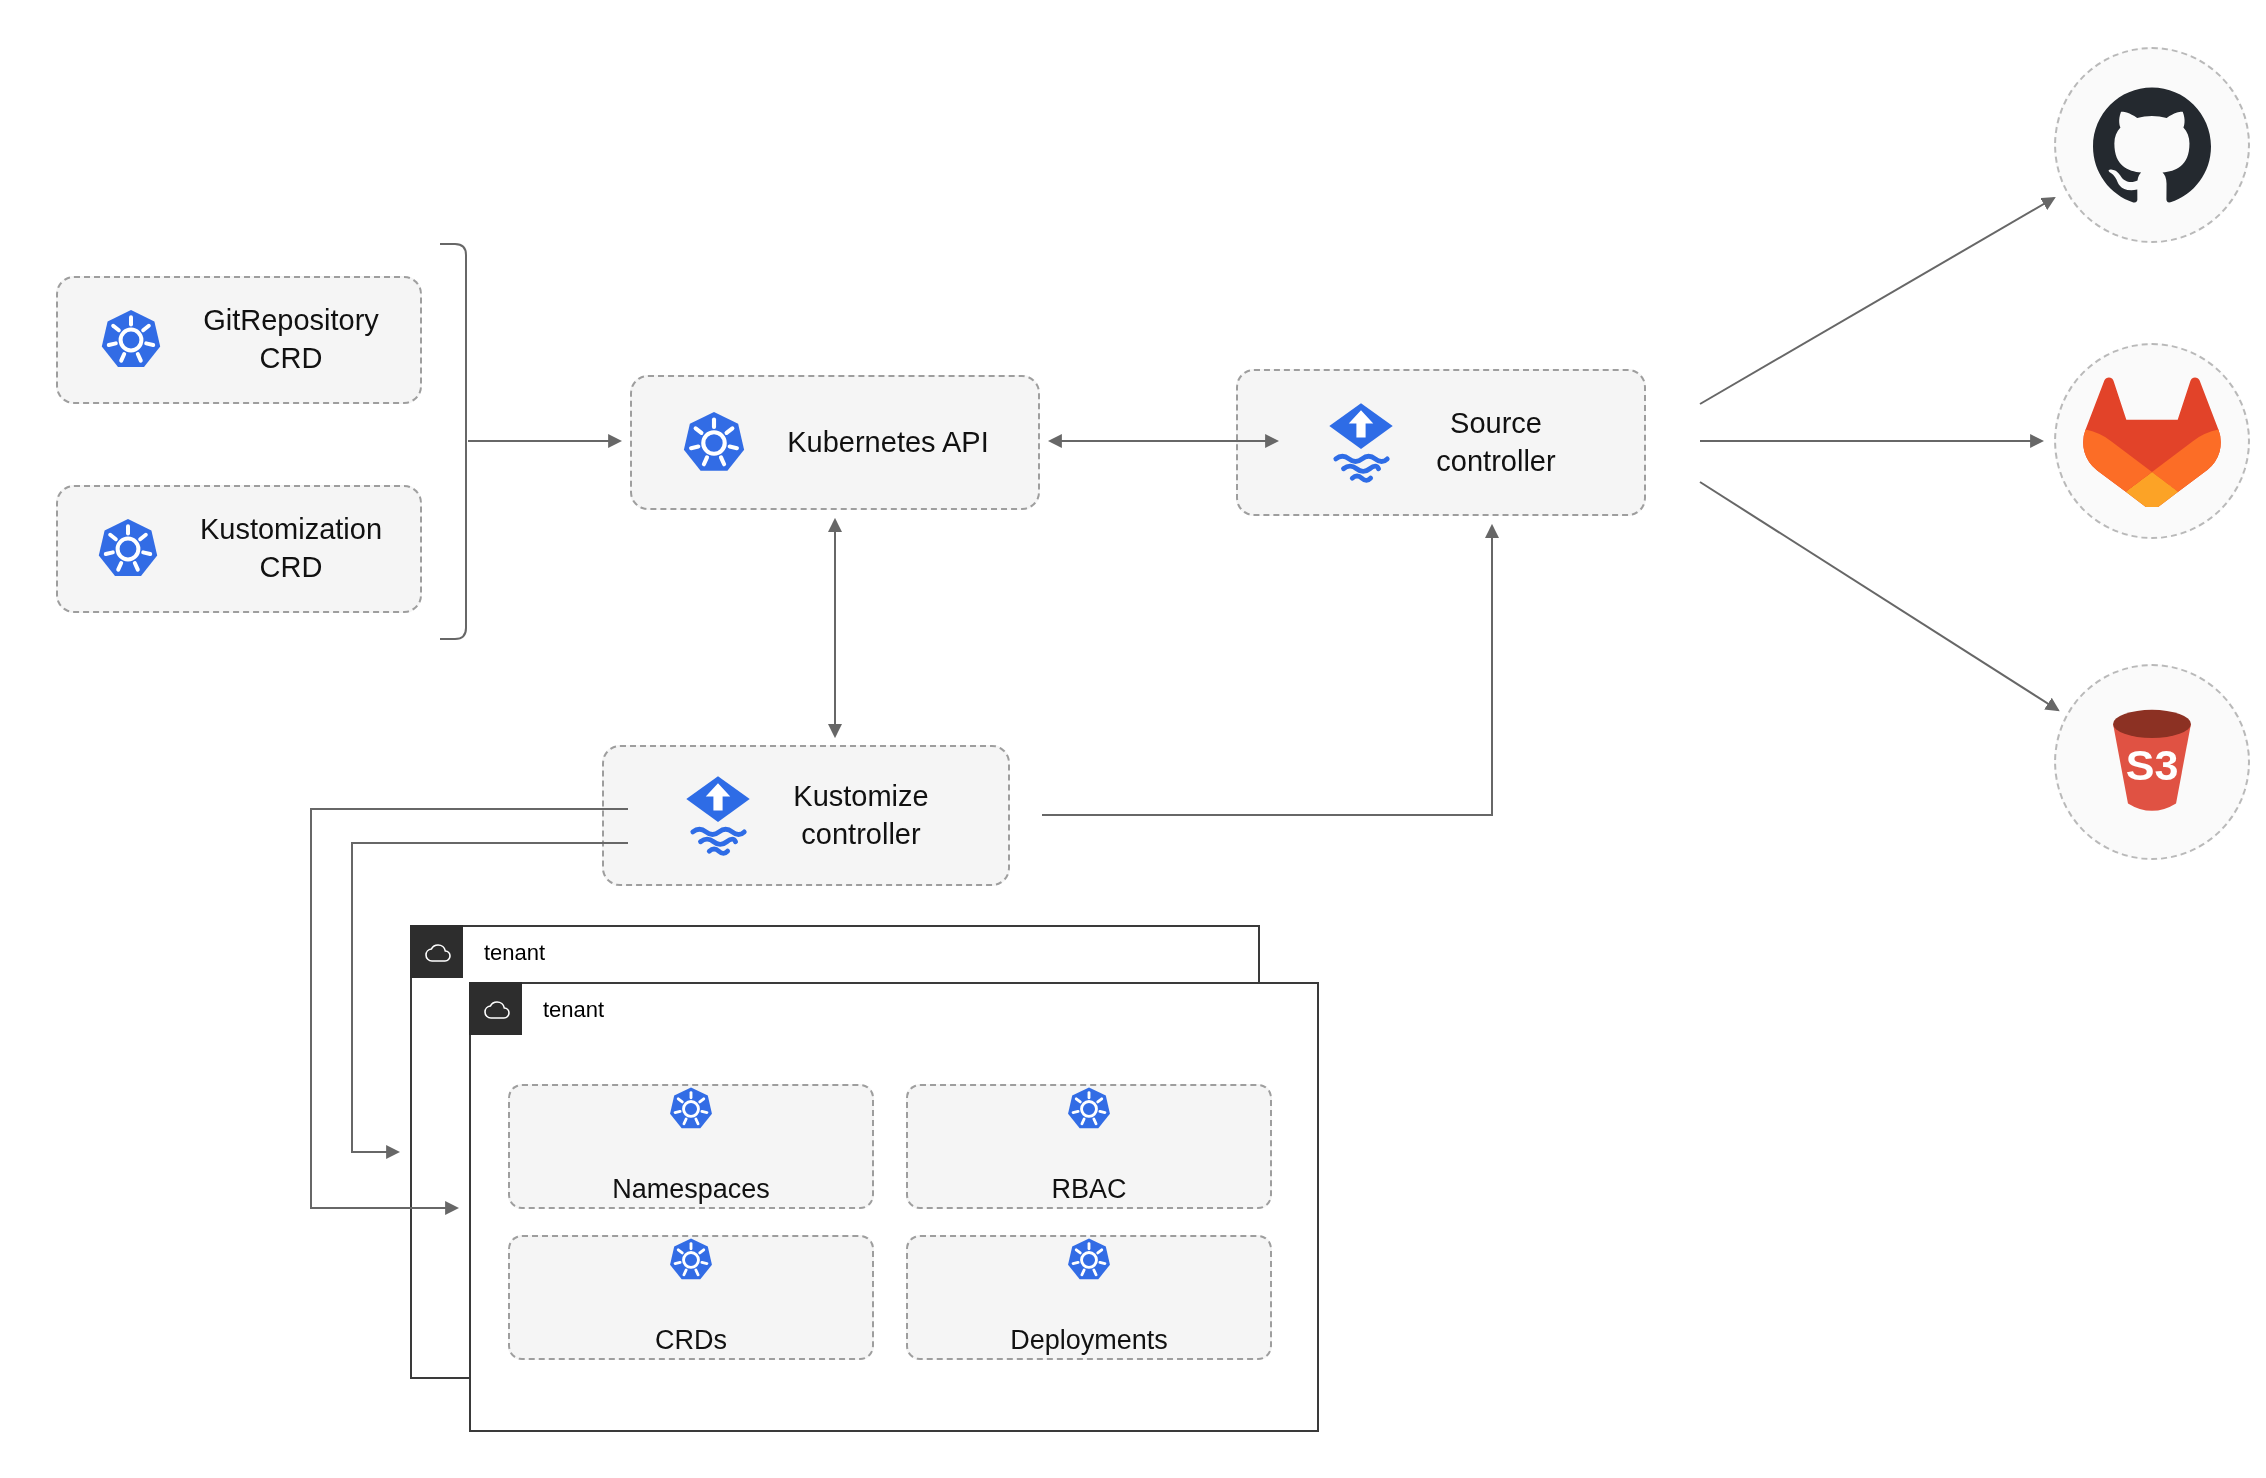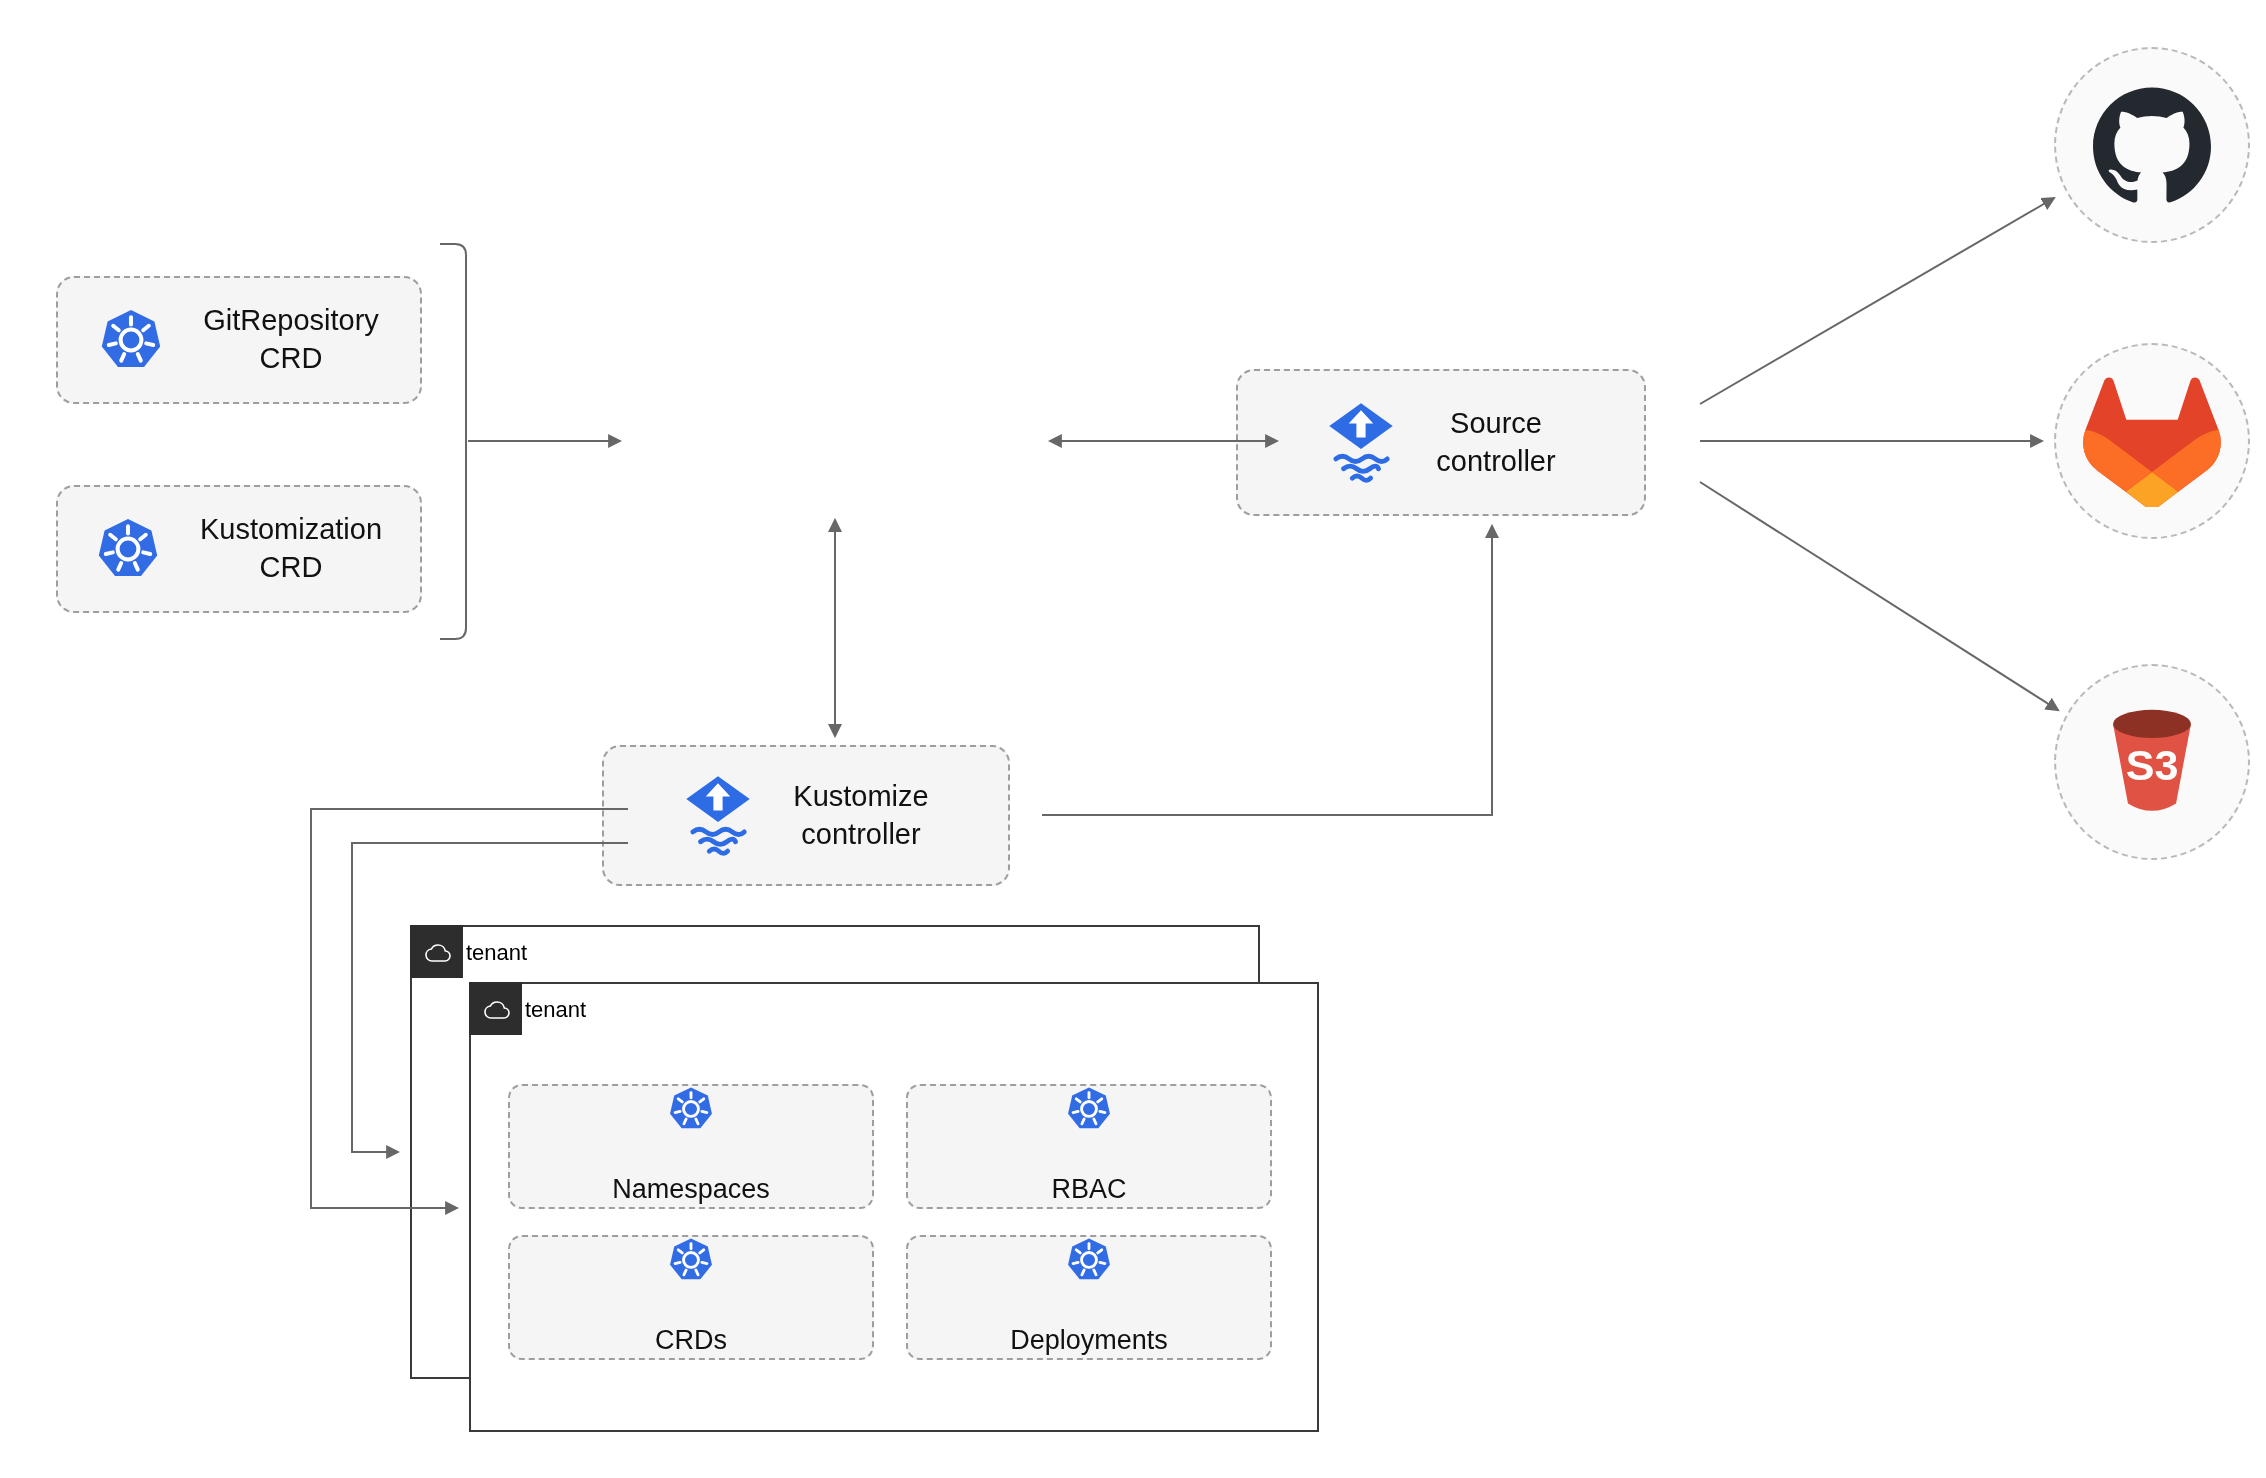--- a/index.html
+++ b/index.html
@@ -62,21 +62,21 @@
     top: -2px;
     width: 53px;
     height: 53px;
     background: #2d2d2d;
     display: flex;
     align-items: center;
     justify-content: center;
   }
   .tenant-name {
     position: absolute;
-    left: 54px;
+    left: 72px;
     top: 13px;
     font-size: 22px;
     color: #000000;
   }
 
   .arrows {
     position: absolute;
     left: 0; top: 0;
     z-index: 5;
     pointer-events: none;
@@ -135,20 +135,26 @@
   </div>
 
   <div class="node" style="left:56px; top:485px; width:366px; height:128px;">
     <svg width="64" height="64" viewBox="0 0 32 32">
         <use href="#sym-k8s"></use>
       </svg>
     <div class="label">Kustomization
 CRD</div>
   </div>
 
+  <div class="node" style="left:630px; top:375px; width:410px; height:135px;">
+    <svg width="66" height="66" viewBox="0 0 32 32">
+        <use href="#sym-k8s"></use>
+      </svg>
+    <div class="label">Kubernetes API</div>
+  </div>
 
   <div class="node" style="left:1236px; top:369px; width:410px; height:147px;">
     <svg width="70" height="81" viewBox="0 0 32 37">
         <use href="#sym-flux"></use>
       </svg>
     <div class="label">Source
 controller</div>
   </div>
 
   <div class="node" style="left:602px; top:745px; width:408px; height:141px;">

